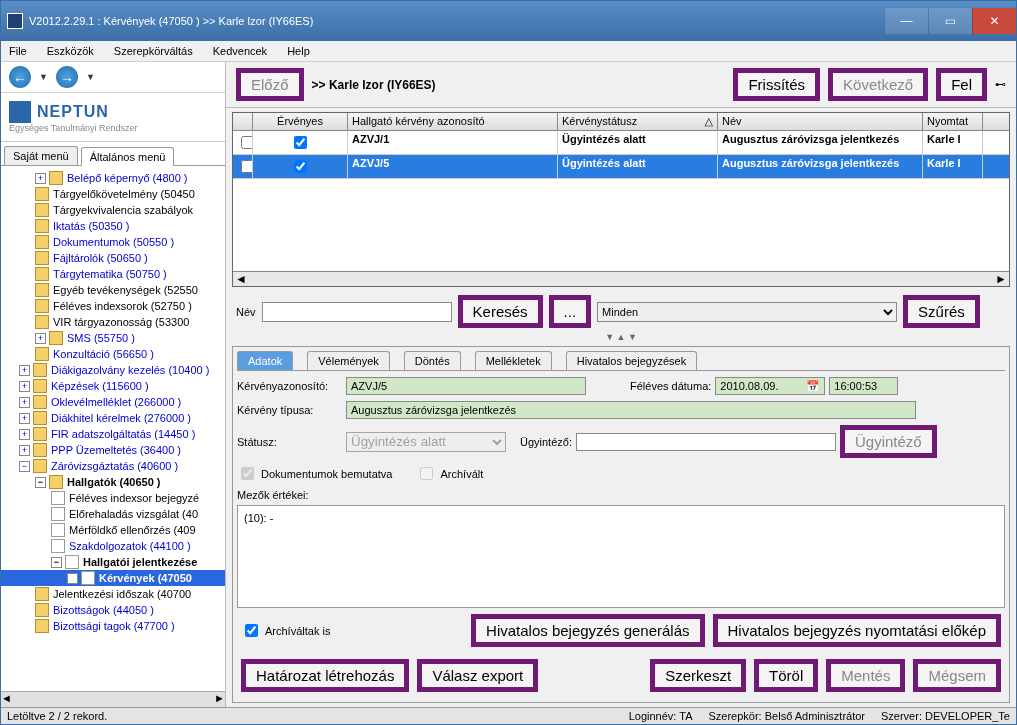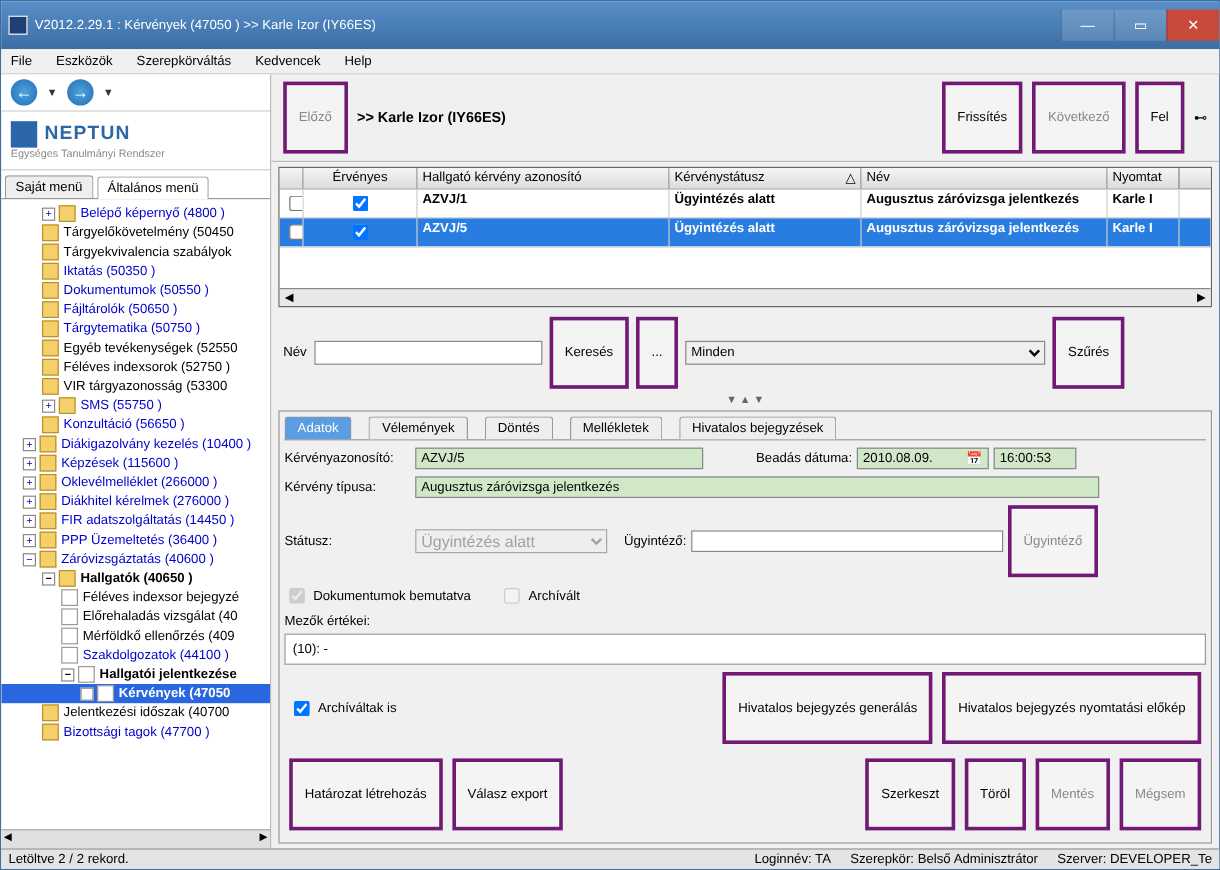--- a/index.html
+++ b/index.html
@@ -68,21 +68,21 @@
 .tree-item.sel { background:#2a66e0; color:#fff; }
 .tree-icon { width:14px; height:14px; background:#f5d069; border:1px solid #b89030; margin-right:4px; flex-shrink:0;}
 .tree-icon.page { background:#fff; border:1px solid #999;}
 .exp { width:11px; height:11px; border:1px solid #888; display:inline-flex; align-items:center; justify-content:center; font-size:9px; line-height:1; margin-right:3px; background:#fff; flex-shrink:0;}
 .tree .indent1 { padding-left: 18px; }
 .tree .indent2 { padding-left: 34px; }
 .tree .indent3 { padding-left: 50px; }
 .tree .indent4 { padding-left: 66px; }
 .right { flex:1; display:flex; flex-direction:column; overflow:hidden; }
 .top-toolbar { display:flex; align-items:center; padding:6px 10px; gap:8px; border-bottom:1px solid #bbb;}
-.btn { border:3px solid #701a75; background:#f4f4f4; padding:21px 10px; font-size:11px; }
+.btn { border:5px solid #701a75; background:#f4f4f4; padding:3px 10px; font-size:15px; }
 .btn.disabled { color:#888; }
 .breadcrumb { flex:1; font-weight:bold; font-size:12px; }
 .gridarea { border:1px solid #666; margin:4px 6px; height:175px; overflow:hidden; display:flex; flex-direction:column;}
 .gridhdr { display:flex; background:linear-gradient(#f5f5f5,#dcdcdc); border-bottom:1px solid #888; }
 .gh { border-right:1px solid #888; padding:2px 4px; font-size:11px; background:inherit; overflow:hidden; white-space:nowrap;}
 .gridbody { flex:1; background:#fff; overflow:auto;}
 .grow { display:flex; border-bottom:1px solid #ccc; }
 .gcell { border-right:1px solid #ccc; padding:2px 4px; overflow:hidden; white-space:nowrap; font-size:11px;}
 .grow.sel { background:#2a7de0; color:#fff; }
 .cw-chk{width:20px; text-align:center;} .cw-erv{width:95px; text-align:center;} .cw-azon{width:210px;} .cw-stat{width:160px;} .cw-nev{width:205px;} .cw-ny{width:60px;}
@@ -265,20 +265,24 @@
             <span class="exp">+</span>
             <span class="tree-icon page"></span>
             <span>Kérvények  (47050</span>
           </div>
         <div class="tree-item indent2">
             <span class="tree-icon"></span>
             <span>Jelentkezési időszak (40700</span>
           </div>
         <div class="tree-item indent2 blue">
             <span class="tree-icon"></span>
+            <span>Bizottságok (44050  )</span>
+          </div>
+        <div class="tree-item indent2 blue">
+            <span class="tree-icon"></span>
             <span>Bizottsági tagok (47700  )</span>
           </div>
       </div>
       <div class="hscroll">
           <span>◄</span>
           <span>►</span>
         </div>
     </div>
 
     <div class="right">
@@ -339,21 +343,21 @@
           <div class="dtab active">Adatok</div>
           <div class="dtab">Vélemények</div>
           <div class="dtab">Döntés</div>
           <div class="dtab">Mellékletek</div>
           <div class="dtab">Hivatalos bejegyzések</div>
         </div>
 
         <div class="formrow">
           <label>Kérvényazonosító:</label>
           <span class="ginput" style="width:240px">AZVJ/5</span>
-          <label style="width:auto; margin-left:40px">Beadás dátuma:</label>
+          <label style="width:auto; margin-left:40px">Féléves dátuma:</label>
           <span class="ginput" style="width:110px"><span>2010.08.09.</span> <span style="float:right">📅</span></span>
           <span class="ginput" style="width:69px">16:00:53</span>
         </div>
         <div class="formrow">
           <label>Kérvény típusa:</label>
           <span class="ginput" style="width:570px">Augusztus záróvizsga jelentkezés</span>
         </div>
         <div class="formrow">
           <label>Státusz:</label>
           <select class="select-dis" style="width:160px" disabled=""><option>Ügyintézés alatt</option></select>

